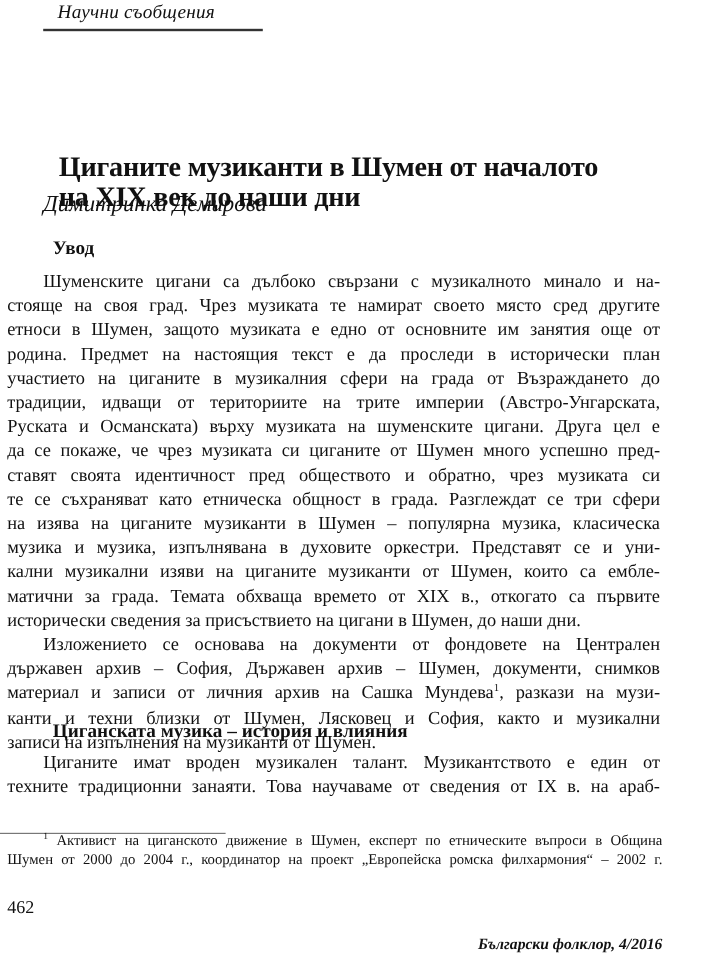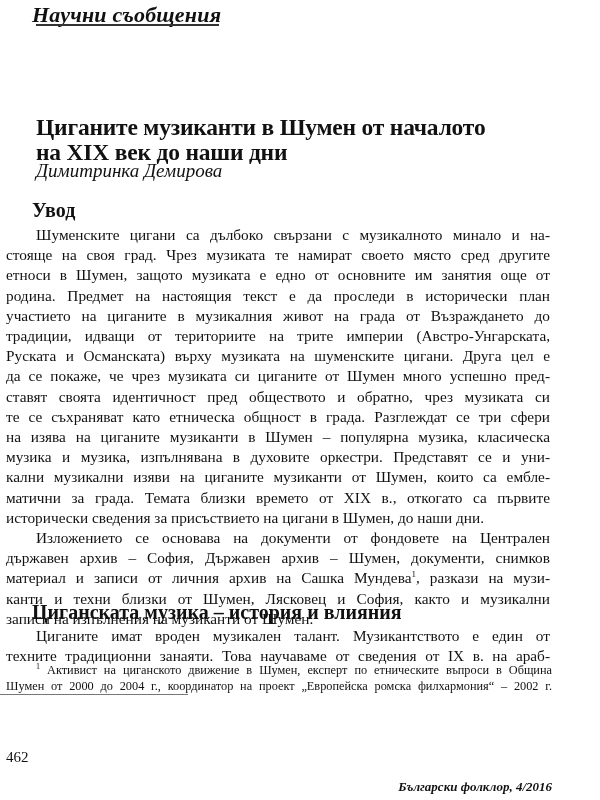--- a/index.html
+++ b/index.html
@@ -1,67 +1,67 @@
 <!DOCTYPE html>
 <html><head>
   <meta charset="utf-8">
   <style>
     html, body { margin: 0; padding: 0; background: #ffffff; }
     body { width: 600px; height: 800px; position: relative; overflow: hidden;
       font-family: "Liberation Serif", "DejaVu Serif", serif; color: #111111; }
-    .section-header { position: absolute; left: 32px; top: 2px; font-size: 22px;
-      font-weight: bold; font-style: italic; letter-spacing: 0.2px; }
+    .section-header { position: absolute; left: 48px; top: 2px; font-size: 16px;
+      font-weight: normal; font-style: italic; letter-spacing: 0.2px; }
     .section-rule { position: absolute; left: 36px; top: 24px; width: 183px; height: 2px; background: #333; }
     .title { position: absolute; left: 36px; top: 115px; width: 520px; font-size: 23.5px;
       font-weight: bold; line-height: 25px; letter-spacing: -0.2px; }
     .author { position: absolute; left: 36px; top: 160px; font-size: 19px; font-style: italic; }
-    .h2 { position: absolute; left: 32px; font-size: 20px; font-weight: bold; }
+    .h2 { position: absolute; left: 44px; font-size: 16px; font-weight: bold; }
     .body { position: absolute; left: 6px; width: 544px; font-size: 15.3px; line-height: 20.2px;
       text-align: justify; }
     .body .line { display: block; text-align: justify; text-align-last: justify; white-space: nowrap; }
     .body .line.last { text-align-last: left; }
     .footnote-rule { position: absolute; left: 0; top: 694px; width: 188px; height: 1px; background: #777; }
-    .footnote { position: absolute; left: 6px; top: 662px; width: 546px; font-size: 12.3px; line-height: 16px; text-align: center; }
+    .footnote { position: absolute; left: 6px; top: 692px; width: 546px; font-size: 12.3px; line-height: 16px; text-align: center; }
     .footnote .line { display: block; white-space: nowrap; text-align-last: justify; }
     .footnote sup { font-size: 8px; }
     .page-number { position: absolute; left: 6px; top: 749px; font-size: 15px; }
     .journal { position: absolute; right: 48px; top: 749px; font-size: 13px; font-style: italic; font-weight: bold; margin-top: 30px; }
     sup { font-size: 9px; vertical-align: super; line-height: 0; }
   </style>
 </head>
 <body>
 
 <div class="section-header">Научни съобщения</div>
 <div class="section-rule"></div>
 
-<h1 class="title" style="margin:0">
+<h1 class="title" style="margin:13px">
   <span style="display:block">Циганите музиканти в Шумен от началото</span>
   <span style="display:block">на XIX век до наши дни</span>
 </h1>
 
 <div class="author">Димитринка Демирова</div>
 
 <div class="h2" style="top:199px">Увод</div>
 
 <div class="body" style="top:225px">
   <div>
     <span class="line" style="text-indent:30px">Шуменските цигани са дълбоко свързани с музикалното минало и на-</span>
     <span class="line">стояще на своя град. Чрез музиката те намират своето място сред другите</span>
     <span class="line">етноси в Шумен, защото музиката е едно от основните им занятия още от</span>
     <span class="line">родина. Предмет на настоящия текст е да проследи в исторически план</span>
-    <span class="line">участието на циганите в музикалния живот на града от Възраждането до</span>
+    <span class="line">участието на циганите в музикалния сфери на града от Възраждането до</span>
     <span class="line">традиции, идващи от териториите на трите империи (Австро-Унгарската,</span>
     <span class="line">Руската и Османската) върху музиката на шуменските цигани. Друга цел е</span>
     <span class="line">да се покаже, че чрез музиката си циганите от Шумен много успешно пред-</span>
     <span class="line">ставят своята идентичност пред обществото и обратно, чрез музиката си</span>
     <span class="line">те се съхраняват като етническа общност в града. Разглеждат се три сфери</span>
     <span class="line">на изява на циганите музиканти в Шумен – популярна музика, класическа</span>
     <span class="line">музика и музика, изпълнявана в духовите оркестри. Представят се и уни-</span>
     <span class="line">кални музикални изяви на циганите музиканти от Шумен, които са ембле-</span>
-    <span class="line">матични за града. Темата близки времето от XIX в., откогато са първите</span>
+    <span class="line">матични за града. Темата обхваща времето от XIX в., откогато са първите</span>
     <span class="line last">исторически сведения за присъствието на цигани в Шумен, до наши дни.</span>
   </div>
   <div>
     <span class="line" style="text-indent:30px">Изложението се основава на документи от фондовете на Централен</span>
     <span class="line">държавен архив – София, Държавен архив – Шумен, документи, снимков</span>
     <span class="line">
       <span>материал и записи от личния архив на Сашка Мундева</span><sup>1</sup><span>, разкази на музи-</span>
     </span>
     <span class="line">канти и техни близки от Шумен, Лясковец и София, както и музикални</span>
     <span class="line last">записи на изпълнения на музиканти от Шумен.</span>

